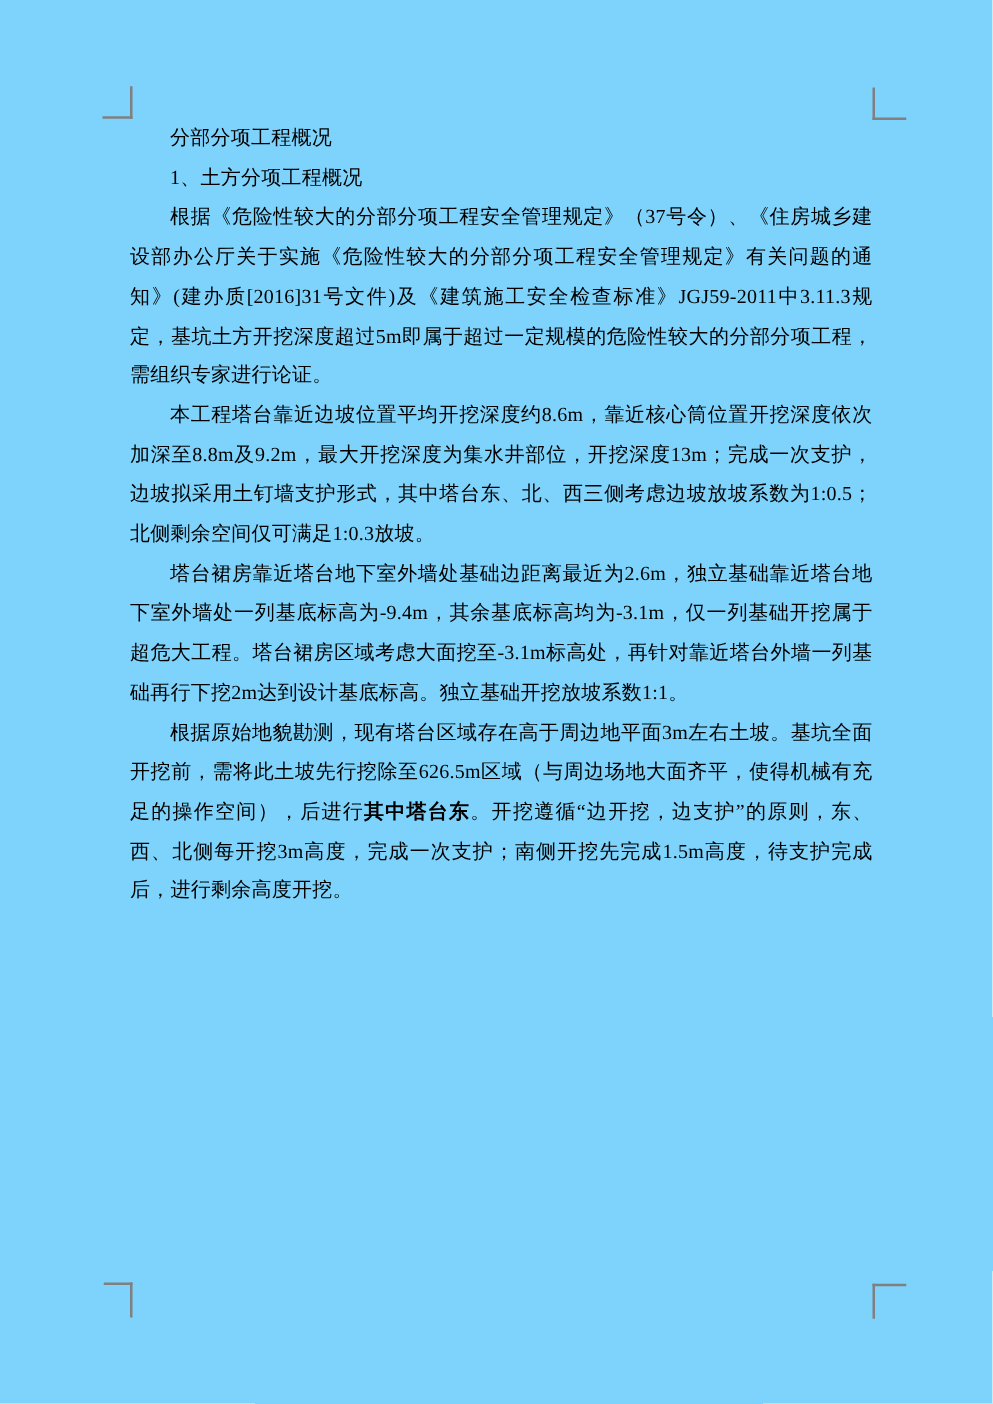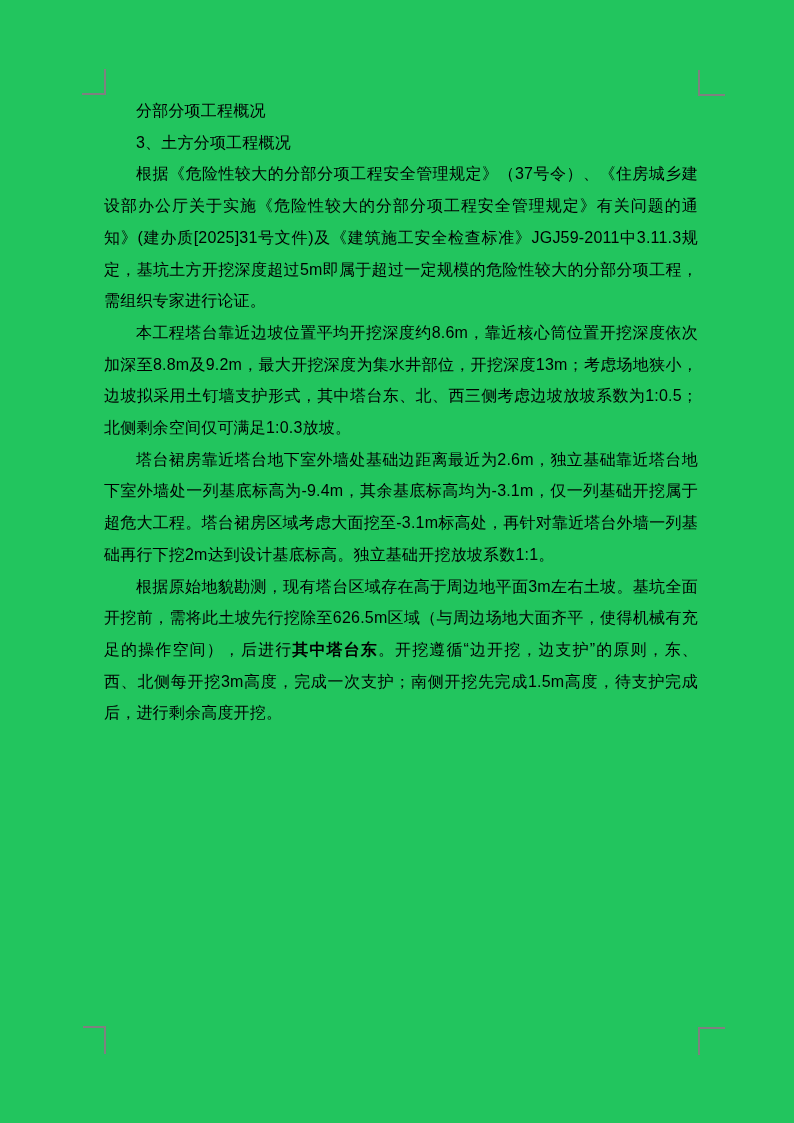--- a/index.html
+++ b/index.html
@@ -36,29 +36,29 @@
   .text-area p {
     margin: 0;
     padding: 0;
     text-indent: 2em;
   }
   .text-area strong { font-weight: bold; }
 </style>
 </head>
 <body>
 
-<div class="page" style="background: #22c55e;">
+<div class="page" style="background: #7dd3fc; font-family: Liberation Serif, serif;">
 
   <div class="crop tl" style="border-color: rgb(128, 128, 128);"></div>
   <div class="crop tr" style="border-color: rgb(128, 128, 128);"></div>
   <div class="crop bl" style="border-color: rgb(128, 128, 128);"></div>
   <div class="crop br" style="border-color: rgb(128, 128, 128);"></div>
 
   <div class="text-area" style="color: rgb(0, 0, 0);">
     <p>分部分项工程概况</p>
-    <p>3、土方分项工程概况</p>
-    <p>根据《危险性较大的分部分项工程安全管理规定》（37号令）、《住房城乡建设部办公厅关于实施《危险性较大的分部分项工程安全管理规定》有关问题的通知》(建办质[2025]31号文件)及《建筑施工安全检查标准》JGJ59-2011中3.11.3规定，基坑土方开挖深度超过5m即属于超过一定规模的危险性较大的分部分项工程，需组织专家进行论证。</p>
-    <p>本工程塔台靠近边坡位置平均开挖深度约8.6m，靠近核心筒位置开挖深度依次加深至8.8m及9.2m，最大开挖深度为集水井部位，开挖深度13m；考虑场地狭小，边坡拟采用土钉墙支护形式，其中塔台东、北、西三侧考虑边坡放坡系数为1:0.5；北侧剩余空间仅可满足1:0.3放坡。</p>
+    <p>1、土方分项工程概况</p>
+    <p>根据《危险性较大的分部分项工程安全管理规定》（37号令）、《住房城乡建设部办公厅关于实施《危险性较大的分部分项工程安全管理规定》有关问题的通知》(建办质[2016]31号文件)及《建筑施工安全检查标准》JGJ59-2011中3.11.3规定，基坑土方开挖深度超过5m即属于超过一定规模的危险性较大的分部分项工程，需组织专家进行论证。</p>
+    <p>本工程塔台靠近边坡位置平均开挖深度约8.6m，靠近核心筒位置开挖深度依次加深至8.8m及9.2m，最大开挖深度为集水井部位，开挖深度13m；完成一次支护，边坡拟采用土钉墙支护形式，其中塔台东、北、西三侧考虑边坡放坡系数为1:0.5；北侧剩余空间仅可满足1:0.3放坡。</p>
     <p>塔台裙房靠近塔台地下室外墙处基础边距离最近为2.6m，独立基础靠近塔台地下室外墙处一列基底标高为-9.4m，其余基底标高均为-3.1m，仅一列基础开挖属于超危大工程。塔台裙房区域考虑大面挖至-3.1m标高处，再针对靠近塔台外墙一列基础再行下挖2m达到设计基底标高。独立基础开挖放坡系数1:1。</p>
     <p><span>根据原始地貌勘测，现有塔台区域存在高于周边地平面3m左右土坡。基坑全面开挖前，需将此土坡先行挖除至626.5m区域（与周边场地大面齐平，使得机械有充足的操作空间），后进行</span><strong>其中塔台东</strong><span>。开挖遵循“边开挖，边支护”的原则，东、西、北侧每开挖3m高度，完成一次支护；南侧开挖先完成1.5m高度，待支护完成后，进行剩余高度开挖。</span></p>
   </div>
 
 </div>
 
 </body></html>

